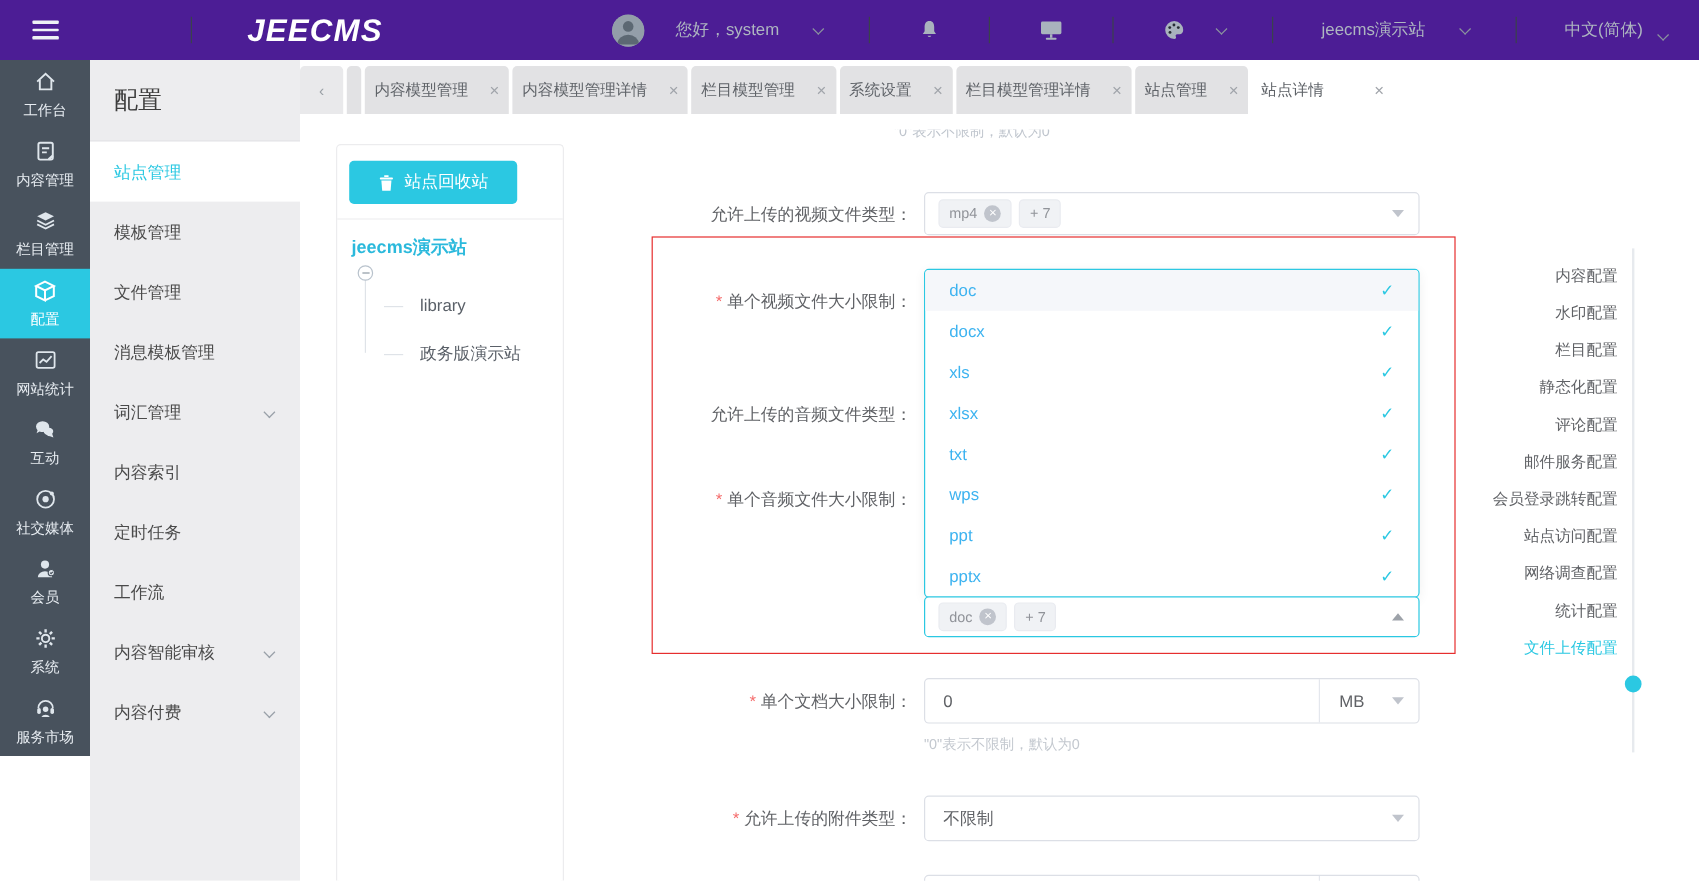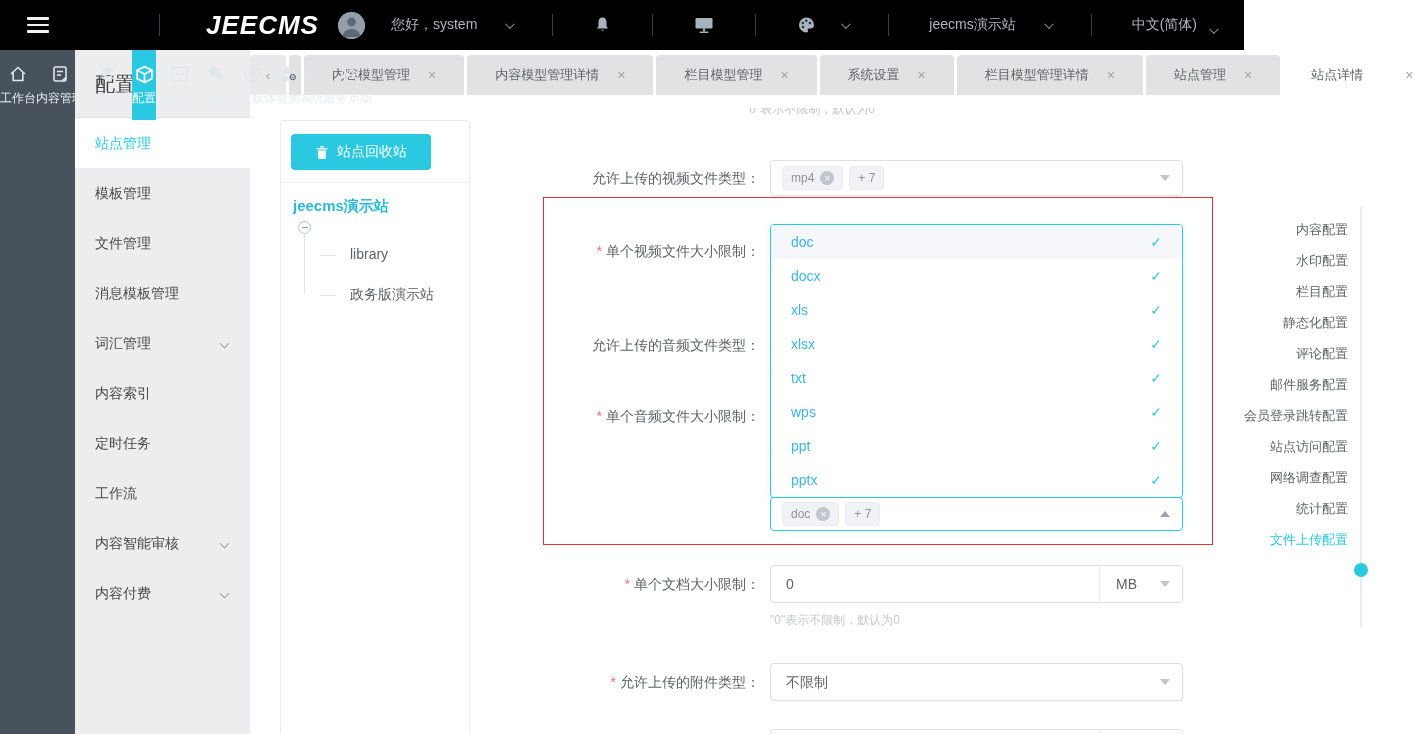--- a/index.html
+++ b/index.html
@@ -1,53 +1,53 @@
 <!DOCTYPE html>
 <html><head>
 <meta charset="utf-8">
 <style>
   * { box-sizing: border-box; margin: 0; padding: 0; }
   html,body { width:1416px; height:734px; overflow:hidden; }
   body { font-family:"Liberation Sans", sans-serif; background:#fff; position:relative; }
   #app { position:absolute; inset:0; width:1416px; height:734px; overflow:hidden; }
 
   
-  .topbar { position:absolute; left:0; top:0; width:1244px; height:50px; background:#000000; display:flex; align-items:center; z-index:50; }
+  .topbar { position:absolute; left:0; top:0; width:1416px; height:50px; background:#4c1d95; display:flex; align-items:center; z-index:50; }
   .hamburger { margin-left:27px; width:22px; height:16px; display:flex; flex-direction:column; justify-content:space-between; cursor:pointer; }
   .hamburger span { display:block; height:2.6px; background:#eef2f5; border-radius:1px; }
   .tb-div { width:1px; height:22px; background:#3a424c; }
   .tb-div.d1 { margin-left:110px; }
   .logo { margin-left:46px; color:#fff; font-size:26px; font-weight:bold; font-style:italic; letter-spacing:1px; }
   .tb-right { margin-left:auto; display:flex; align-items:center; color:#aeb6c0; font-size:14px;gap:16px; }
   .tb-right .tb-div { margin:0 24px; }
   .avatar { width:27px; height:27px; border-radius:50%; background:#95a0aa; overflow:hidden; margin-right:10px; }
   .chev { display:inline-block; width:7px; height:7px; border-right:1.6px solid #8b949e; border-bottom:1.6px solid #8b949e; transform:rotate(45deg) translateY(-2px); margin-left:12px; }
   .tb-icon { color:#a9b3bd; display:flex; align-items:center; }
   .lang-wrap { margin-right:28px; display:flex; align-items:flex-end; }
 
   
-  .sidebar { position:absolute; left:0; top:50px; width:75px; height:684px; background:#48525d; z-index:40; display:flex; flex-direction:row; }
+  .sidebar { position:absolute; left:0; top:50px; width:75px; height:580px; background:#48525d; z-index:40; display:flex; flex-direction:column; }
   .nav-item { height:70px; display:flex; flex-direction:column; align-items:center; justify-content:center; color:#e8edf2; cursor:pointer; }
   .nav-item .ico { height:22px; display:flex; align-items:center; color:#dfe6ec; }
   .nav-item .lbl { font-size:12px; margin-top:5px; white-space:nowrap; }
   .nav-item.active { background:#2bc8e2; color:#fff; }
   .nav-item.active .ico { color:#fff; }
 
   
   .submenu { position:absolute; left:75px; top:50px; width:175px; height:684px; background:#ededef; z-index:30; }
   .submenu-header { height:68px; line-height:68px; padding-left:20px; font-size:20px; color:#3d3d3d; border-bottom:1px solid #e2e2e5; }
   .submenu-item { height:50px; line-height:50px; padding-left:20px; padding-right:20px; font-size:14px; color:#4a4a4a; cursor:pointer; position:relative; }
   .submenu-item.active { background:#fff; color:#2bc8e2; }
   .submenu-item .chev-dn { position:absolute; right:22px; top:22px; width:7px; height:7px; border-right:1.5px solid #99a0a8; border-bottom:1.5px solid #99a0a8; transform:rotate(45deg); }
 
   
   .tabbar { position:absolute; left:250px; top:55px; right:0; height:40px; display:flex; align-items:flex-end; gap:3px; z-index:20; overflow:hidden; }
   .tab-back { width:36px; height:40px; background:#e9e9eb; border-radius:4px 4px 0 0; display:flex; align-items:center; justify-content:center; color:#9aa0a6; font-size:13px; cursor:pointer; flex:0 0 auto; }
   .tab-stub { width:12px; height:40px; background:#e2e2e4; border-radius:4px 4px 0 0; flex:0 0 auto; }
-  .tab { height:40px; background:#e2e2e4; border-radius:4px 4px 0 0; display:flex; align-items:center; padding:0 28px; font-size:13px; color:#5f6368; cursor:pointer; flex:0 0 auto; }
+  .tab { height:40px; background:#e2e2e4; border-radius:4px 4px 0 0; display:flex; align-items:center; padding:0 8px; font-size:13px; color:#5f6368; cursor:pointer; flex:0 0 auto; }
   .tab .close { margin-left:18px; color:#a0a4aa; font-size:14px; line-height:1; cursor:pointer; }
   .tab.active { background:#fff;justify-content:center; }
 
   
   .tree-panel { position:absolute; left:280px; top:120px; width:190px; height:614px; background:#fff; border:1px solid #ececee; border-bottom:none; border-radius:4px 4px 0 0; z-index:10; }
   .recycle-btn { margin:13px 10px 12px 10px; height:36px; width:140px; background:#2bc8e2; color:#fff; border:none; border-radius:4px; font-size:14px; display:flex; align-items:center; justify-content:center; gap:8px; cursor:pointer; font-family:inherit; }
   .tree-divider { height:1px; background:#efeff1; }
   .tree { padding:14px 0 0 12px; }
   .tree-root { color:#2bb9dc; font-weight:bold; font-size:15px; cursor:pointer; }
   .tree-toggle { margin:5px 0 0 5px; width:13px; height:13px; border:1px solid #b8c2cc; border-radius:50%; position:relative; cursor:pointer; background:#fff; z-index:2; }

